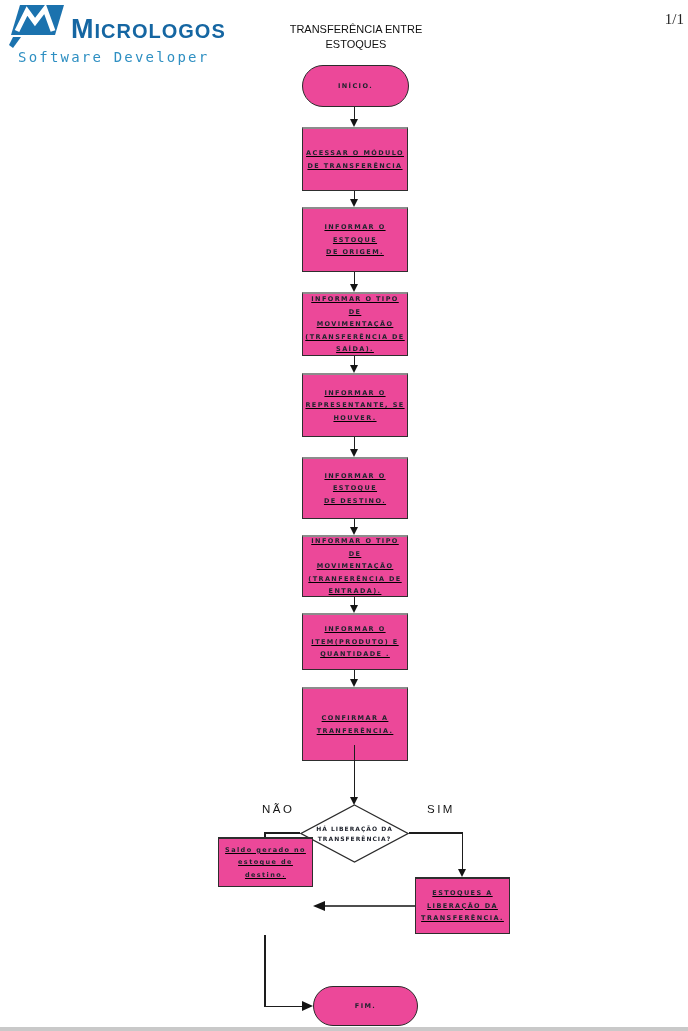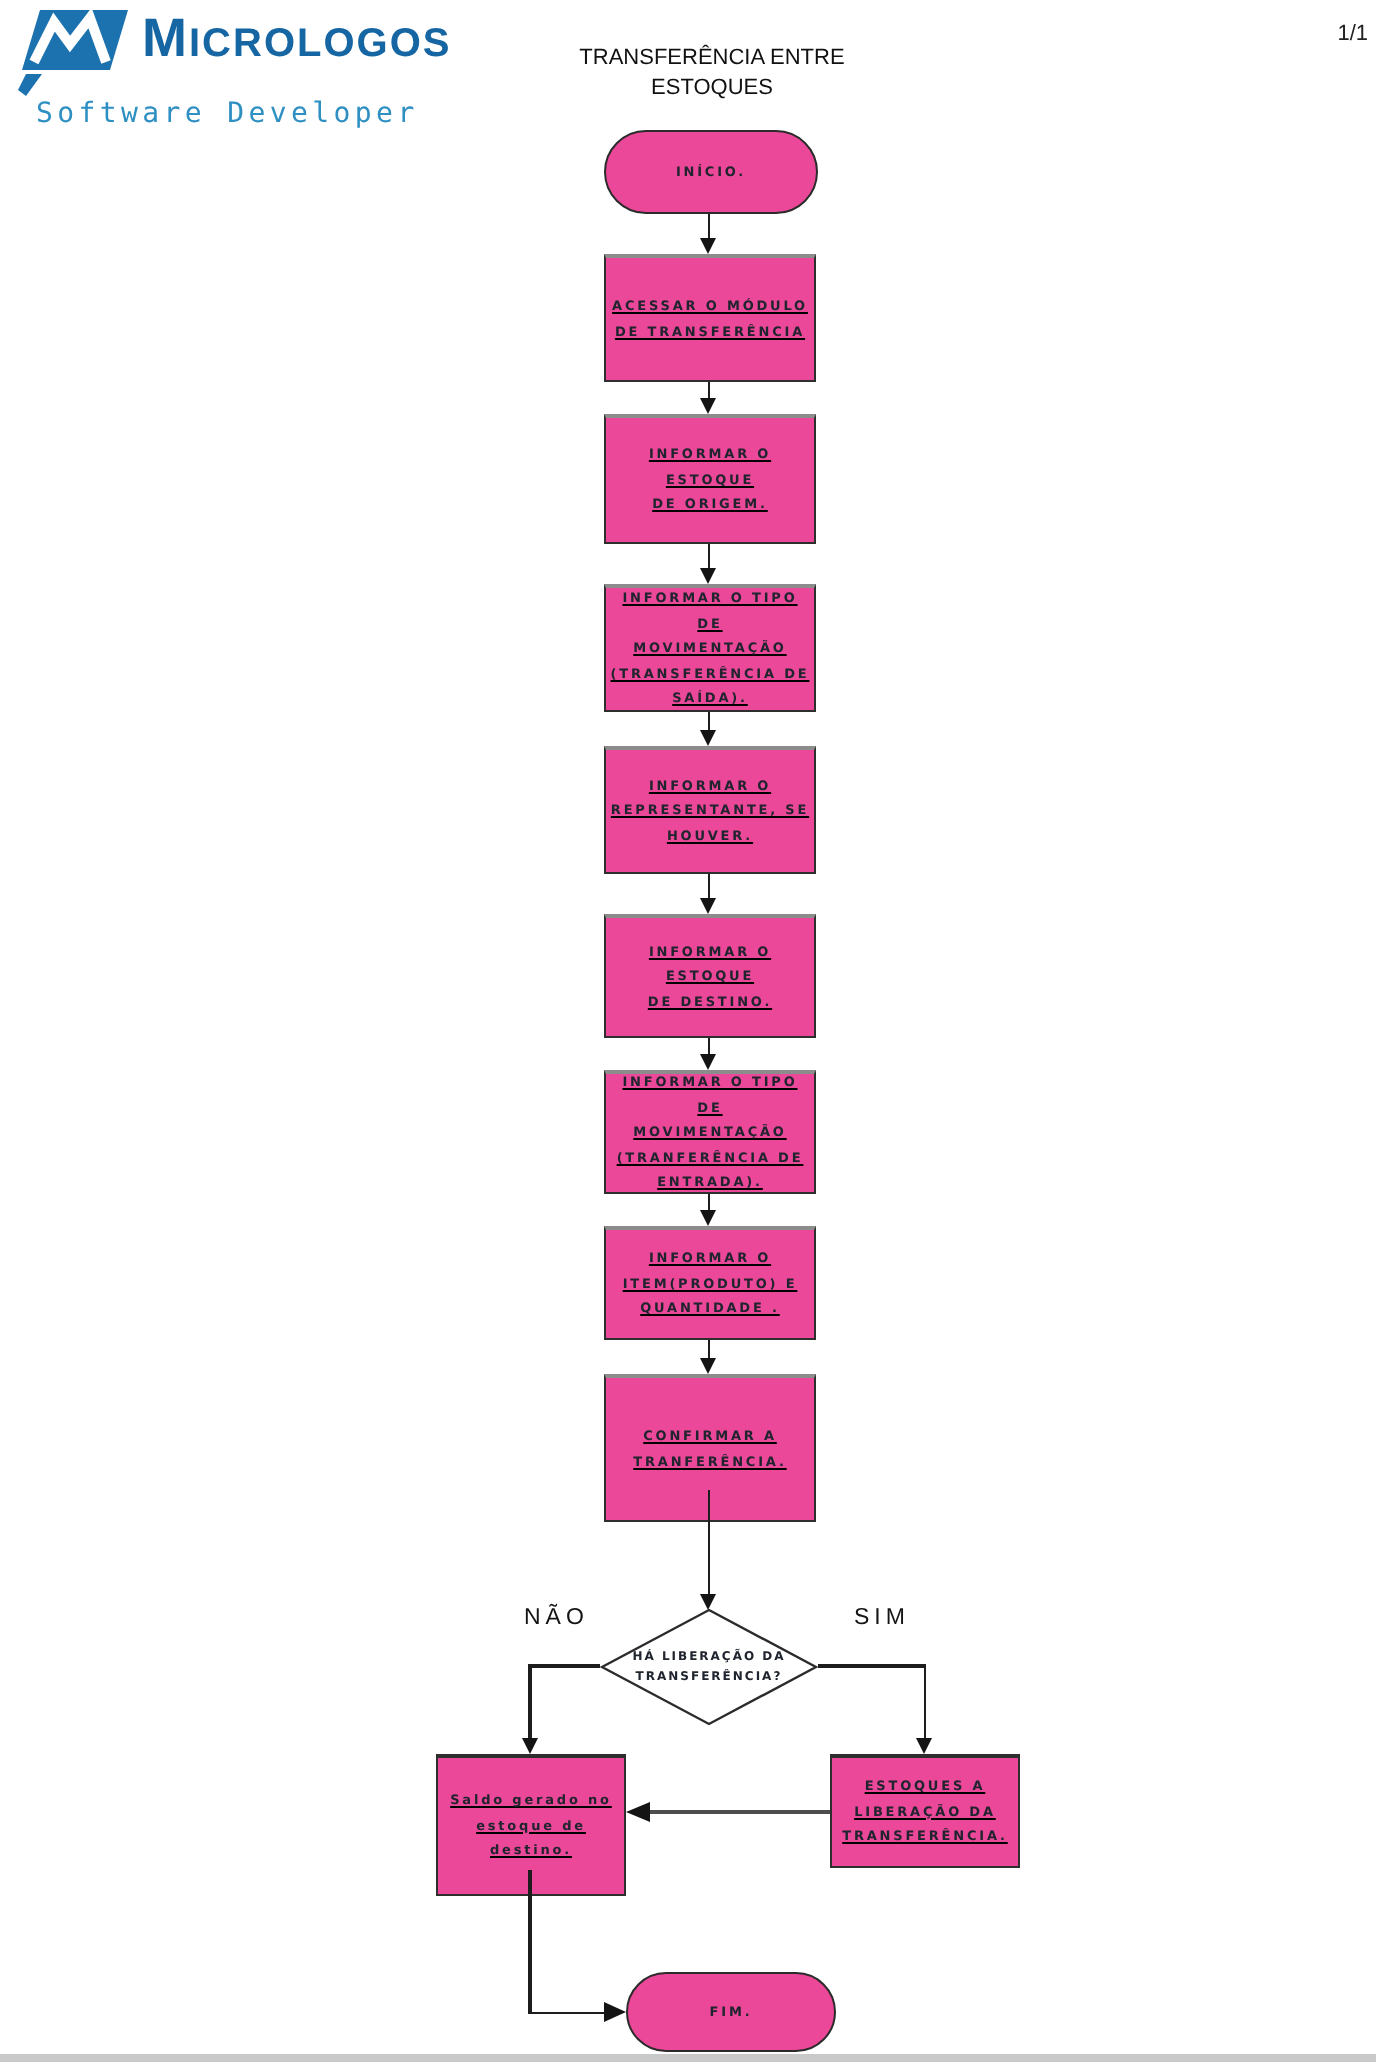--- a/index.html
+++ b/index.html
@@ -3,28 +3,28 @@
 <meta charset="utf-8">
 <style>
   html,body{margin:0;padding:0;background:#ffffff;}
   .page{position:relative;width:688px;height:1031px;background:#ffffff;overflow:hidden;
         font-family:"Liberation Sans",sans-serif;}
 
   
   .logo{position:absolute;left:8px;top:4px;width:230px;}
   .logo-row{display:flex;align-items:flex-start;}
   .brand{font-family:"Liberation Sans",sans-serif;font-weight:700;color:#1566a2;
-         letter-spacing:1px;line-height:30px;margin-left:5px;margin-top:0;}
+         letter-spacing:1px;line-height:30px;margin-left:5px;margin-top:10px;}
   .brand .cap{font-size:27px;}
   .brand .rest{font-size:20px;}
   .tagline{font-family:"DejaVu Sans Mono",monospace;font-size:14px;letter-spacing:2.2px;
            color:#2e8fc2;margin:1px 0 0 10px;white-space:nowrap;}
   .doc-title{position:absolute;left:256px;top:22px;width:200px;text-align:center;
              font-size:11px;line-height:15px;color:#111111;white-space:pre-line;}
-  .page-number{position:absolute;right:4px;top:11px;font-size:11px;color:#222222;}
+  .page-number{position:absolute;right:4px;top:11px;font-size:15px;color:#222222;font-family:Liberation Serif, serif;}
 
   
   .node{position:absolute;background:#ec4899;display:flex;align-items:center;
         justify-content:center;text-align:center;box-sizing:border-box;padding:2px;}
   .terminator{border:1.3px solid #2b2b2b;border-radius:22px;}
   .process{border:1px solid #2e2e2e;border-top:2.5px solid #8c8c8c;text-decoration:underline;}
   .process.dark-top{border-top:2px solid #2e2e2e;}
   .node-text{font-family:"DejaVu Sans",sans-serif;font-size:6.5px;font-weight:700;
              letter-spacing:1.4px;color:#20242e;line-height:12.5px;white-space:pre-line;}
   .diamond-wrap{position:absolute;}
@@ -144,21 +144,21 @@
     </svg>
     <div class="diamond-text">HÁ LIBERAÇÃO DA
 TRANSFERÊNCIA?</div>
   </div>
   <div class="branch-label" style="left:262px;top:803px;">NÃO</div>
   <div class="branch-label" style="left:427px;top:803px;">SIM</div>
 
   <div class="hl" style="left:265px;top:832px;width:35px;"></div>
   <div class="vl" style="left:264.3px;top:832px;height:37px;"></div>
   <div class="arrd" style="left:260.5px;top:869px;"></div>
-  <div class="node process dark-top" style="left:218px;top:877px;width:95px;height:71px;">
+  <div class="node process dark-top" style="left:218px;top:837px;width:95px;height:50px;">
     <span class="node-text">Saldo gerado no
 estoque de
 destino.</span>
   </div>
 
   <div class="hl" style="left:409px;top:832px;width:54px;"></div>
   <div class="vl" style="left:461.5px;top:832px;height:37px;"></div>
   <div class="arrd" style="left:457.5px;top:869px;"></div>
   <div class="node process dark-top" style="left:415px;top:877px;width:95px;height:57px;">
     <span class="node-text">ESTOQUES A

